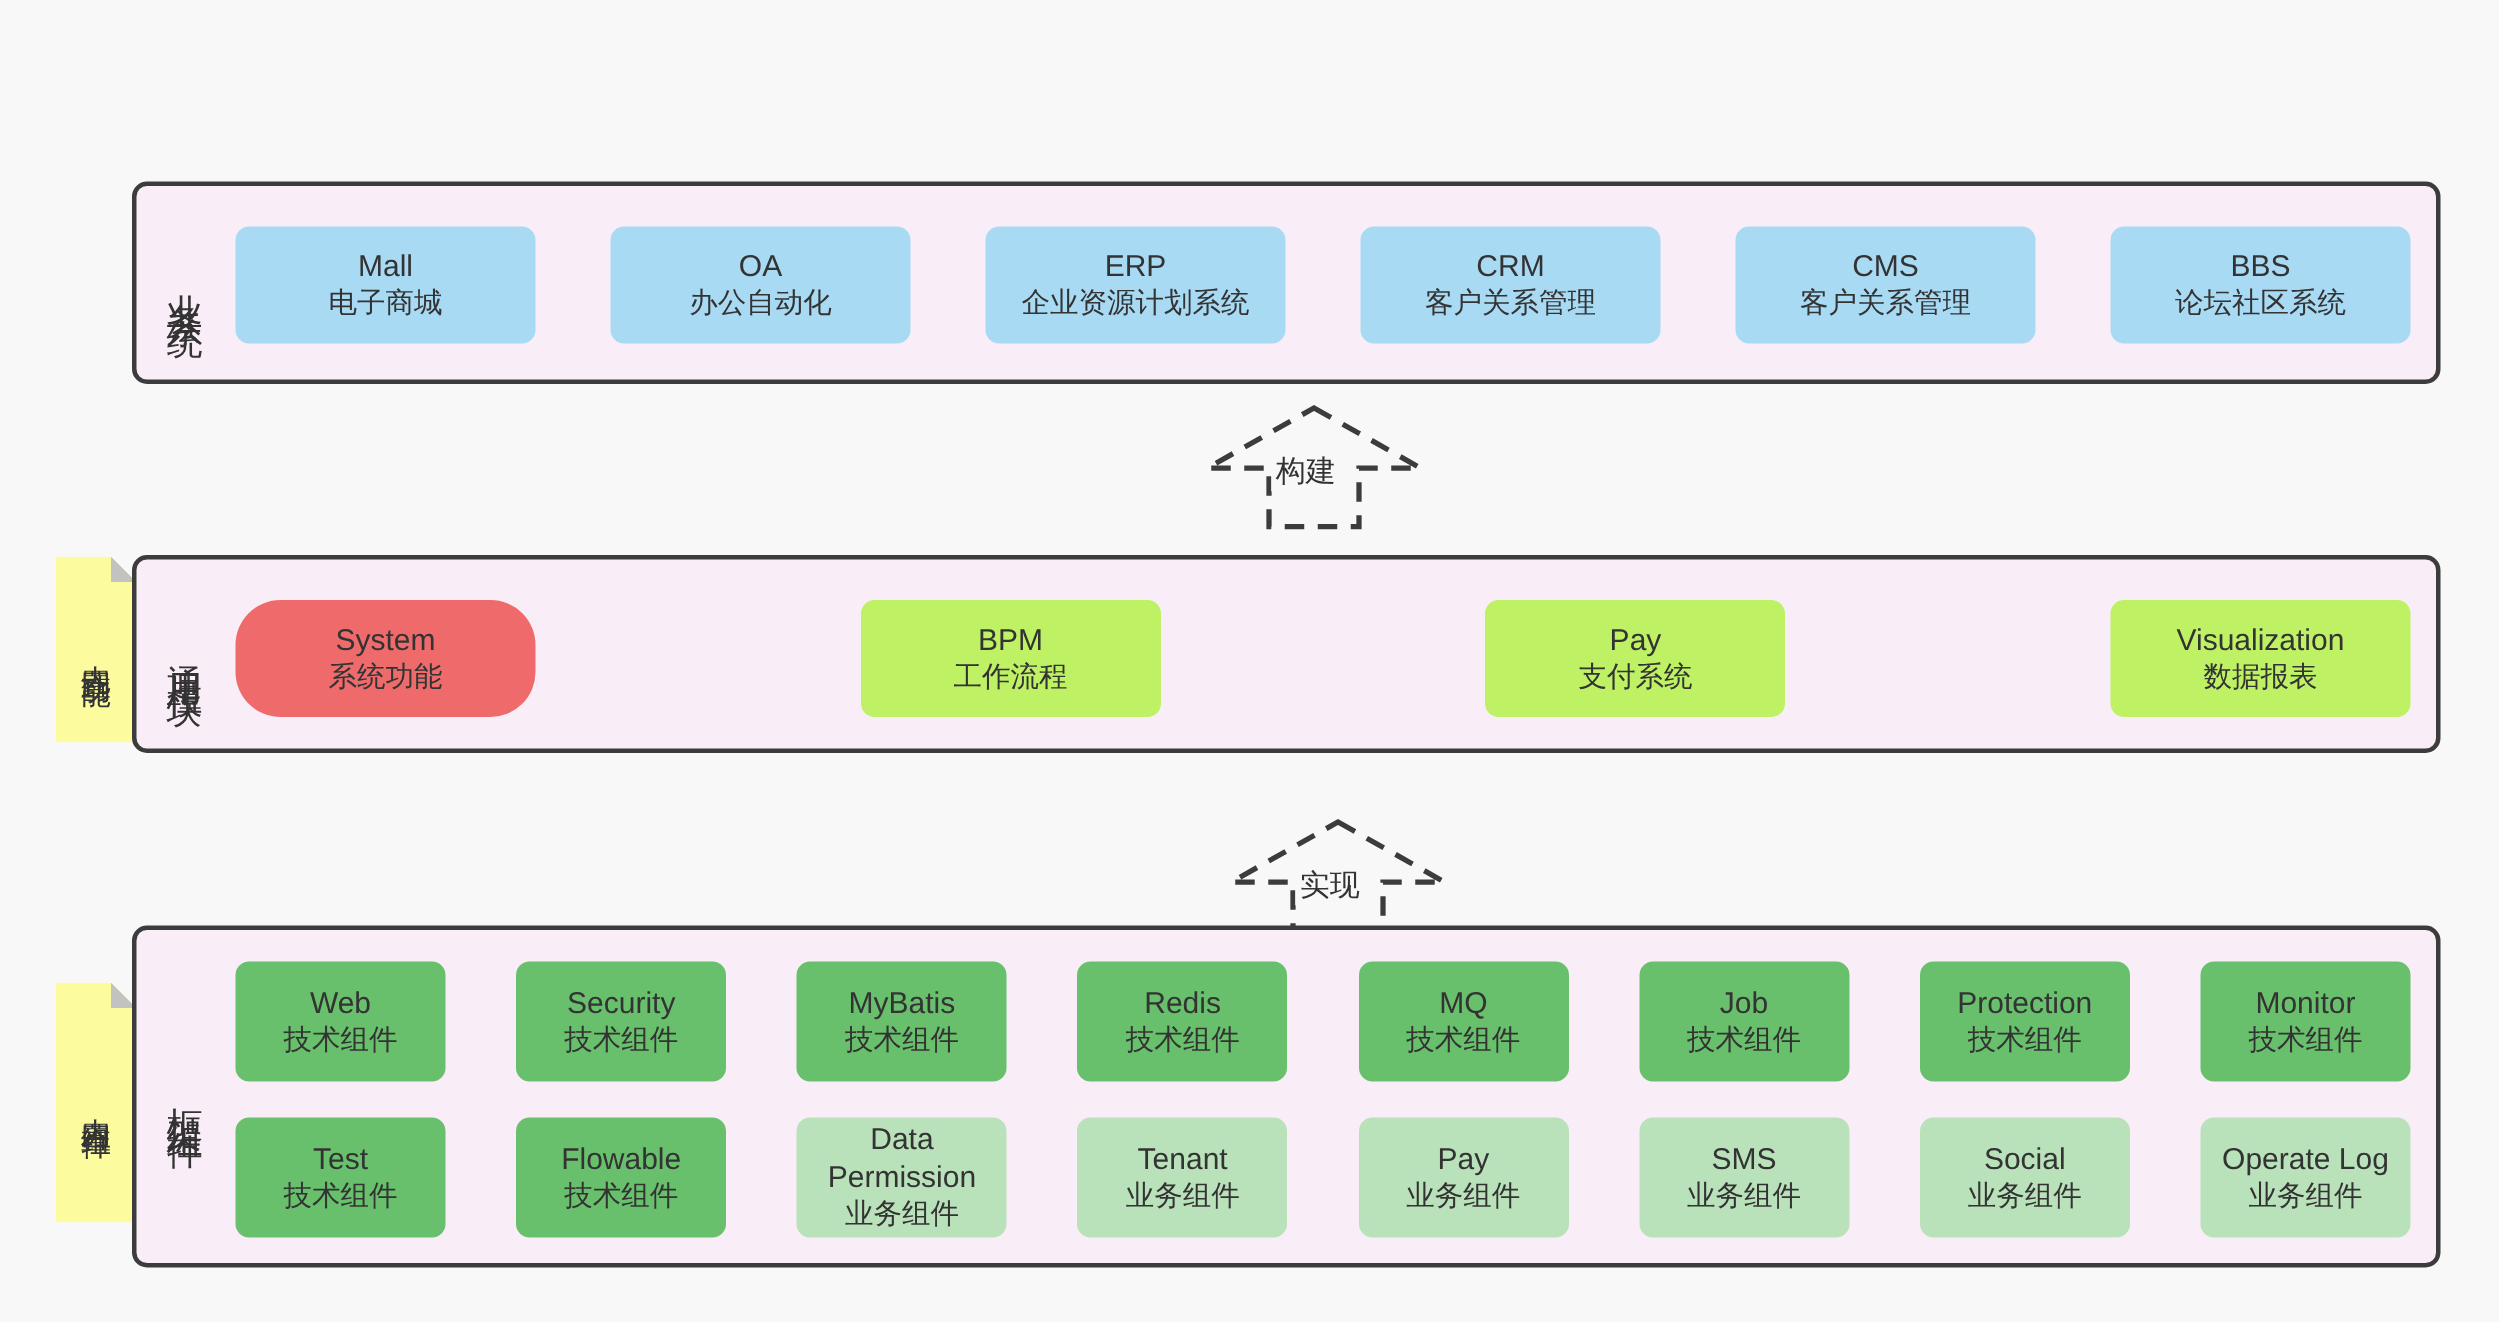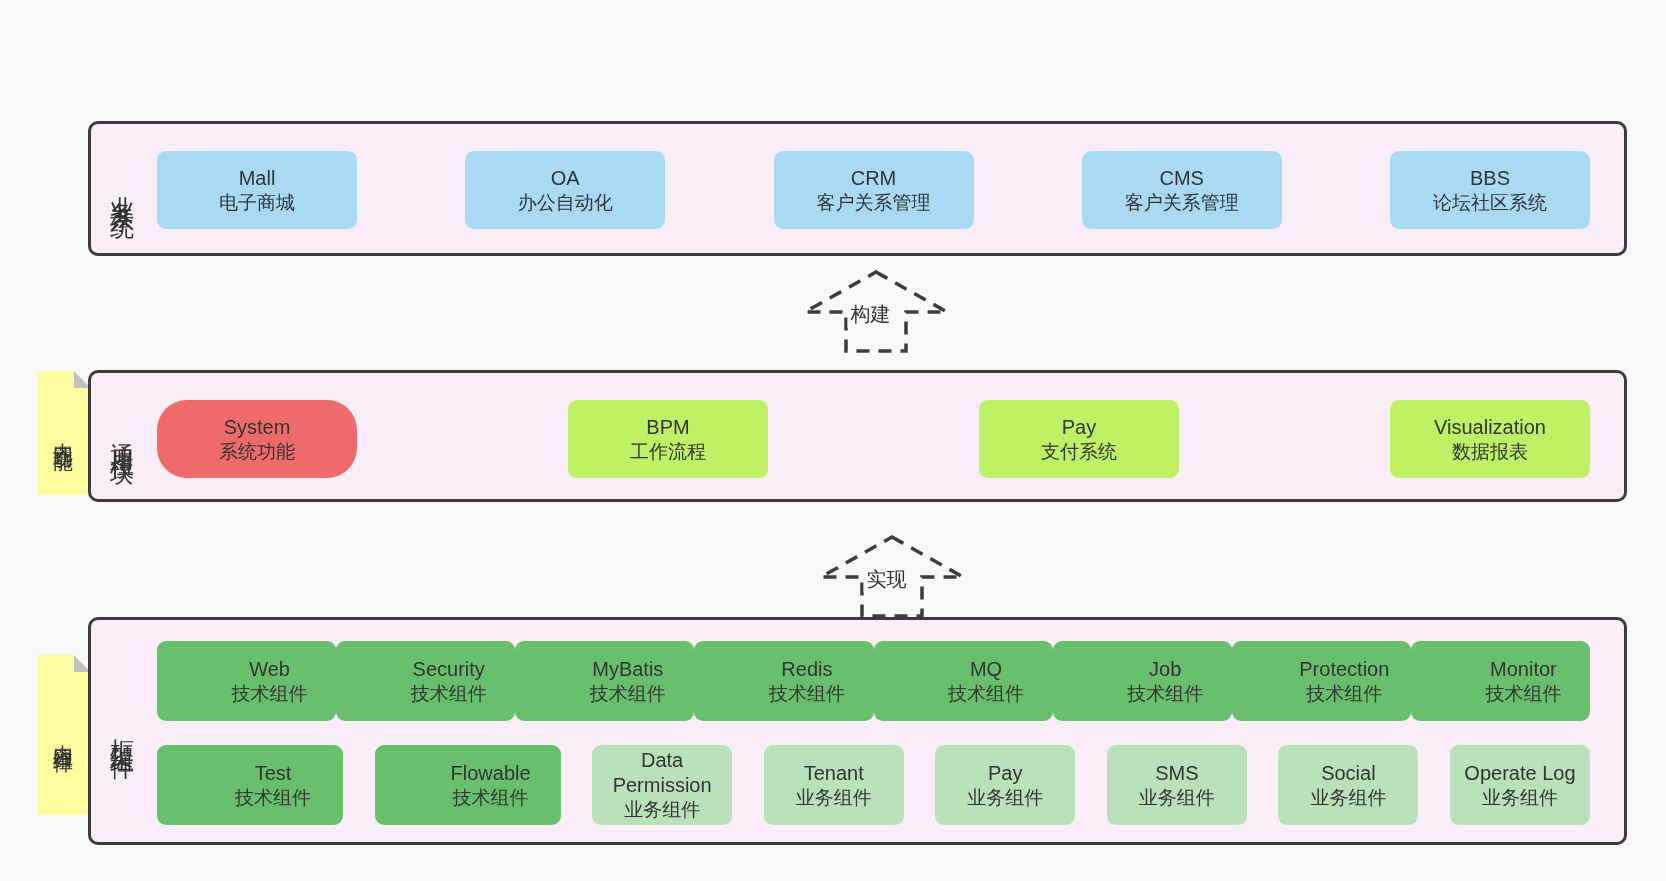--- a/index.html
+++ b/index.html
@@ -16,58 +16,58 @@
   }
   #band1{top:121px;height:135px;}
   #band2{top:370px;height:132px;}
   #band3{top:617px;height:228px;}
   .band-label{
     position:absolute;left:15px;top:50%;transform:translateY(-50%);
     writing-mode:vertical-lr;text-orientation:upright;
     font-size:24px;letter-spacing:6px;color:#333;white-space:nowrap;
   }
   .row{
-    position:absolute;left:66px;right:34px;
+    position:absolute;left:66px;right:17px;
     display:flex;justify-content:space-between;align-items:flex-start;
   }
   #band1 .row{top:27px;}
   #band2 .row{top:27px;}
   #band3 .row1{top:21px;}
   #band3 .row2{top:125px;}
   .box{
     width:200px;height:78px;border-radius:9px;
     display:flex;flex-direction:column;justify-content:center;align-items:center;
     text-align:center;line-height:1.25;
   }
   .box.sm{width:140px;height:80px;}
   .bname{font-size:20px;}
   .bsub{font-size:19px;font-family:Liberation Serif, serif;}
   .v-blue{background:#a8daf4;}
   .v-red{background:#ef6b6b;border-radius:30px;}
   .v-pink{background:#bef264;}
-  .v-green{background:#68c06c;padding-left:46px;}
+  .v-green{background:#68c06c;}
   .v-lgreen{background:#b9e1ba;}
   .sticky{
     position:absolute;left:37px;width:54px;background:#fcfc9e;z-index:0;
     clip-path:polygon(0 0, calc(100% - 17px) 0, 100% 17px, 100% 100%, 0 100%);
   }
   #sticky1{top:371px;height:124px;}
   #sticky2{top:655px;height:160px;}
   .sticky-label{
     position:absolute;inset:0;display:flex;align-items:center;justify-content:center;
     writing-mode:vertical-lr;text-orientation:upright;
     font-size:20px;letter-spacing:3px;color:#333;white-space:nowrap;
   }
   .fold{
     position:absolute;top:0;right:0;width:17px;height:17px;background:#c2c2c2;
     clip-path:polygon(0 0, 100% 100%, 0 100%);
   }
   .arrow{position:absolute;width:150px;height:86px;z-index:1;}
   #arrow1{left:801px;top:268px;}
-  #arrow2{left:817px;top:533px;}
+  #arrow2{left:817px;top:544px;}
   .arrow svg{display:block;}
   .arrow-label{
     position:absolute;left:50%;top:54%;transform:translate(-62%,-50%);
     background:#f8f8f8;padding:0 3px;font-size:20px;color:#333;white-space:nowrap;
   }
 </style>
 </head>
 <body>
 
 <div class="sticky" id="sticky1">
@@ -82,20 +82,24 @@
 <div class="band" id="band1">
   <div class="band-label">业务系统</div>
   <div class="row">
     <div class="box v-blue">
       <div class="bname">Mall</div>
       <div class="bsub">电子商城</div>
     </div>
     <div class="box v-blue">
       <div class="bname">OA</div>
       <div class="bsub">办公自动化</div>
+    </div>
+    <div class="box v-blue">
+      <div class="bname">ERP</div>
+      <div class="bsub">企业资源计划系统</div>
     </div>
     <div class="box v-blue">
       <div class="bname">CRM</div>
       <div class="bsub">客户关系管理</div>
     </div>
     <div class="box v-blue">
       <div class="bname">CMS</div>
       <div class="bsub">客户关系管理</div>
     </div>
     <div class="box v-blue">

